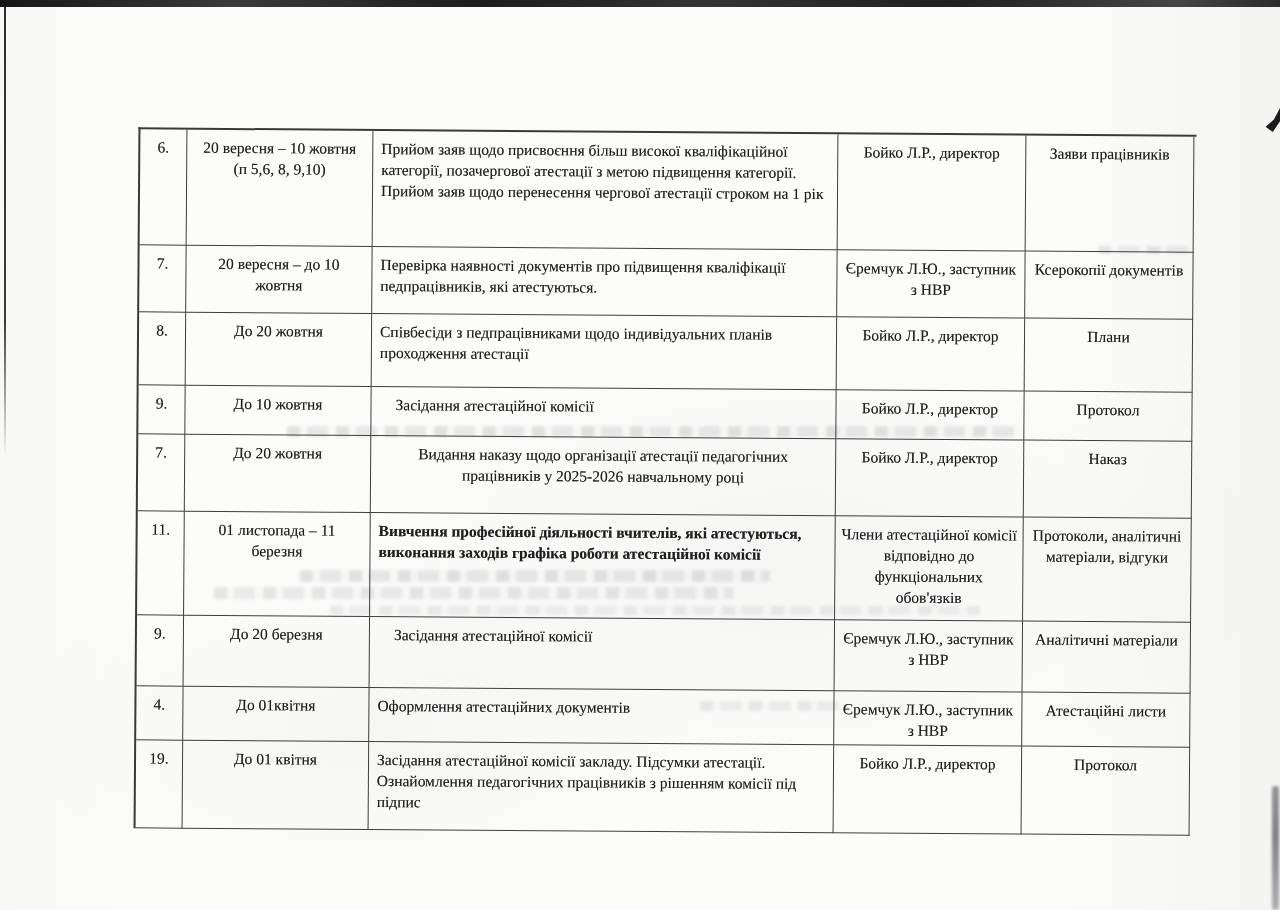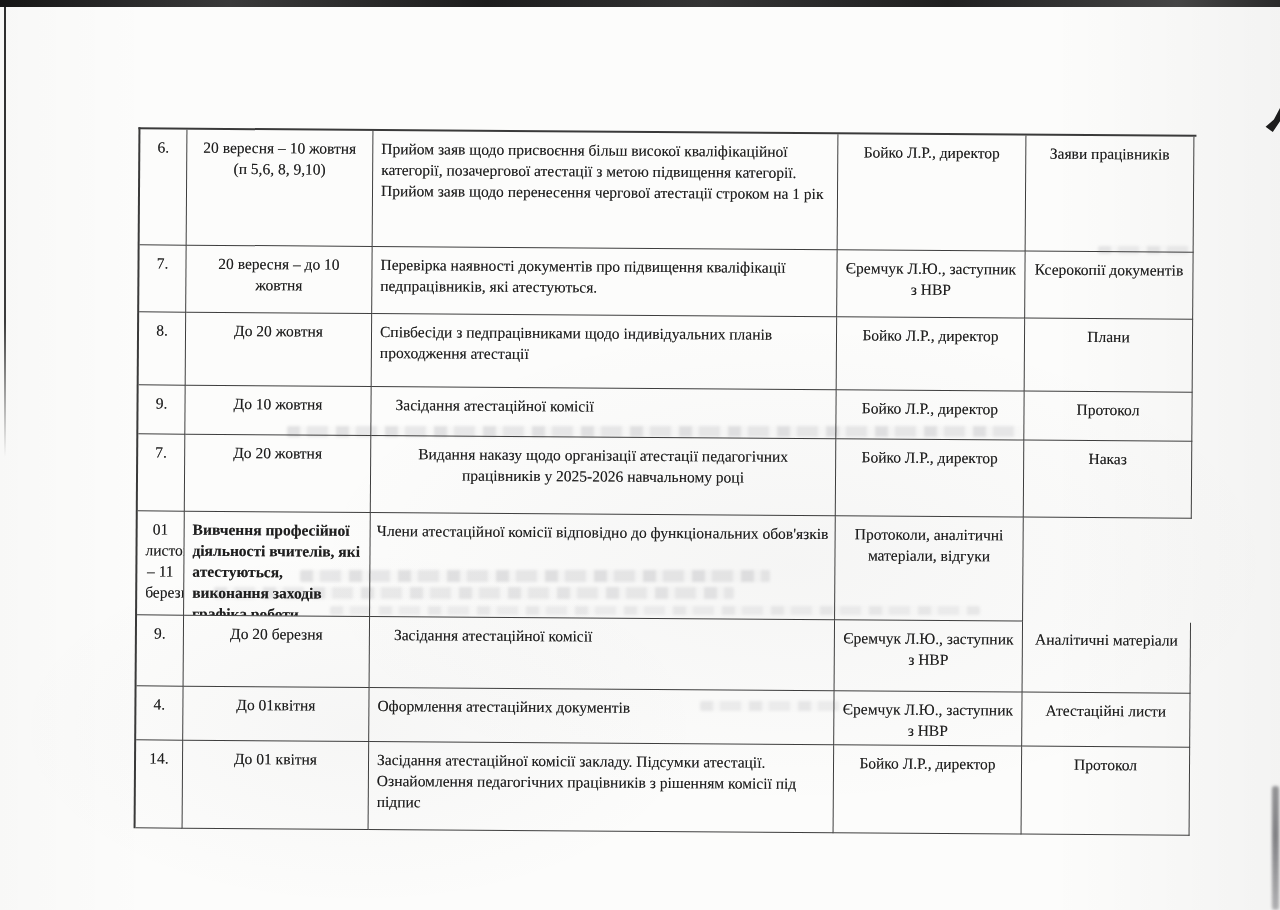--- a/index.html
+++ b/index.html
@@ -168,20 +168,21 @@
 
   <div class="trow r10">
     <div class="cell c-num">7.</div>
     <div class="cell c-date">До 20 жовтня</div>
     <div class="cell c-desc center">Видання наказу щодо організації атестації педагогічних працівників у 2025-2026 навчальному році</div>
     <div class="cell c-resp">Бойко Л.Р., директор</div>
     <div class="cell c-out">Наказ</div>
   </div>
 
   <div class="trow r11">
+    <div class="cell c-num">11.</div>
     <div class="cell c-date">01 листопада – 11 березня</div>
     <div class="cell c-desc bold">Вивчення професійної діяльності вчителів, які атестуються, виконання заходів графіка роботи атестаційної комісії</div>
     <div class="cell c-resp">Члени атестаційної комісії відповідно до функціональних обов'язків</div>
     <div class="cell c-out">Протоколи, аналітичні матеріали, відгуки</div>
   </div>
 
   <div class="trow r12">
     <div class="cell c-num">9.</div>
     <div class="cell c-date">До 20 березня</div>
     <div class="cell c-desc indent">Засідання атестаційної комісії</div>
@@ -191,20 +192,20 @@
 
   <div class="trow r13">
     <div class="cell c-num">4.</div>
     <div class="cell c-date">До 01квітня</div>
     <div class="cell c-desc">Оформлення атестаційних документів</div>
     <div class="cell c-resp">Єремчук Л.Ю., заступник з НВР</div>
     <div class="cell c-out">Атестаційні листи</div>
   </div>
 
   <div class="trow r14">
-    <div class="cell c-num">14.</div>
+    <div class="cell c-num">19.</div>
     <div class="cell c-date">До 01 квітня</div>
     <div class="cell c-desc">Засідання атестаційної комісії закладу. Підсумки атестації. Ознайомлення педагогічних працівників з рішенням комісії під підпис</div>
     <div class="cell c-resp">Бойко Л.Р., директор</div>
     <div class="cell c-out">Протокол</div>
   </div>
 
 </div>
 
 </body></html>

